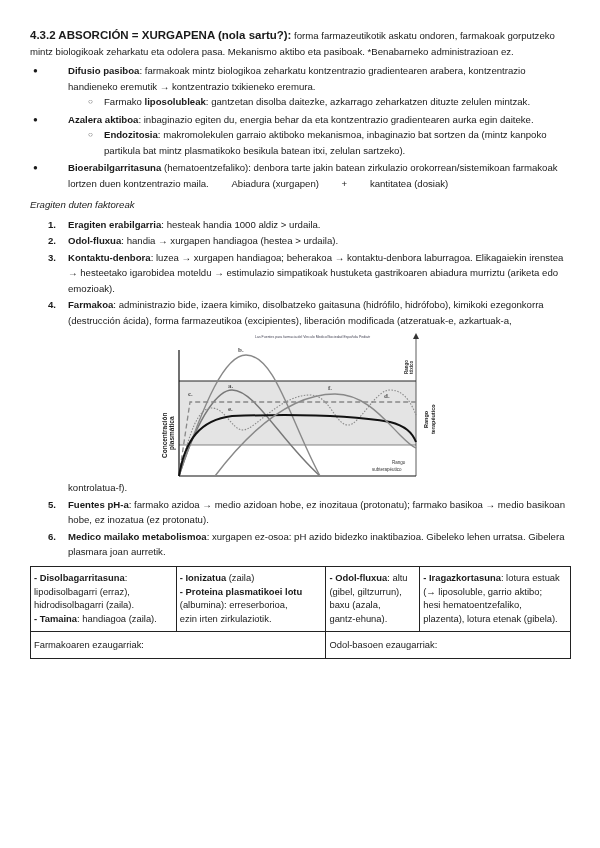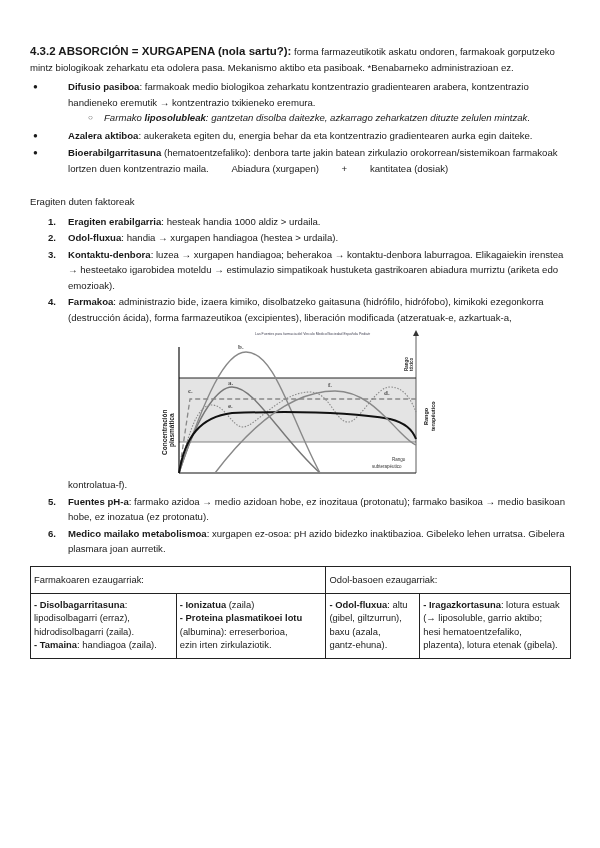--- a/index.html
+++ b/index.html
@@ -1,28 +1,28 @@
 <!DOCTYPE html>
 <html><head>
 <meta charset="utf-8">
 <style>
   html, body { margin: 0; padding: 0; background: #ffffff; }
   body { width: 600px; height: 848px; position: relative; overflow: hidden;
          font-family: "Liberation Sans", sans-serif; color: #1a1a1a; font-size: 9.6px; line-height: 15.5px; }
-  .page { position: absolute; left: 30px; top: 44px; width: 545px; }
+  .page { position: absolute; left: 30px; top: 28px; width: 545px; }
   .heading-line { margin: 0; }
   .h-title { font-weight: bold; font-size: 11.5px; }
   b { font-weight: bold; }
   ul.l1 { list-style: none; margin: 4px 0 0 0; padding: 0; }
   ul.l1 > li { position: relative; padding-left: 38px; margin-bottom: 2px; }
   ul.l1 > li::before { content: "\25CF"; position: absolute; left: 3px; top: 0; font-size: 8px; }
-  ul.l2 { list-style: none; margin: 0; padding: 0; font-style: italic; }
+  ul.l2 { list-style: none; margin: 0; padding: 0; }
   ul.l2 > li { position: relative; padding-left: 36px; }
   ul.l2 > li::before { content: "\25CB"; position: absolute; left: 20px; top: 0; font-size: 8px; color: #555; }
-  .sub-heading { margin: 18px 0 4px 0; }
+  .sub-heading { margin: 6px 0 4px 0; font-style: italic; }
   ol.factors { list-style: none; margin: 0; padding: 0; }
   ol.factors > li { position: relative; padding-left: 38px; margin-bottom: 1px; }
   ol.factors > li .num { position: absolute; left: 18px; top: 0; font-weight: bold; }
   .chart-wrap { position: relative; width: 300px; height: 150px; margin: 2px 0 0 92px; }
   .chart-wrap svg { display: block; }
   .spacer { display: inline-block; width: 20px; }
   table.props { position: absolute; left: 30px; top: 566px; width: 541px; border-collapse: collapse; font-size: 9.4px; line-height: 13.5px; }
   table.props td { border: 1px solid #222; vertical-align: top; padding: 4px 3px 6px 3px; }
   table.props td.hdr { padding: 6px 3px; }
 </style>
@@ -30,27 +30,30 @@
 <body>
 
 <div class="page">
 
   <p class="heading-line">
     <span class="h-title">4.3.2 ABSORCIÓN = XURGAPENA (nola sartu?):</span><span> forma farmazeutikotik askatu ondoren, farmakoak gorputzeko mintz biologikoak zeharkatu eta odolera pasa. Mekanismo aktibo eta pasiboak. *Benabarneko administrazioan ez.</span>
   </p>
 
   <ul class="l1">
     <li>
-      <b>Difusio pasiboa</b><span>: farmakoak medio biologikoa zeharkatu kontzentrazio gradientearen arabera, kontzentrazio handieneko eremutik → kontzentrazio txikieneko eremura.</span>
+      <b>Difusio pasiboa</b><span>: farmakoak mintz biologikoa zeharkatu kontzentrazio gradientearen arabera, kontzentrazio handieneko eremutik → kontzentrazio txikieneko eremura.</span>
       <ul class="l2">
         <li><span>Farmako </span><b>liposolubleak</b><span>: gantzetan disolba daitezke, azkarrago zeharkatzen dituzte zelulen mintzak.</span></li>
       </ul>
     </li>
     <li>
-      <b>Azalera aktiboa</b><span>: aukeraketa egiten du, energia behar da eta kontzentrazio gradientearen aurka egin daiteke.</span>
+      <b>Azalera aktiboa</b><span>: inbaginazio egiten du, energia behar da eta kontzentrazio gradientearen aurka egin daiteke.</span>
+      <ul class="l2">
+        <li><b>Endozitosia</b><span>: makromolekulen garraio aktiboko mekanismoa, inbaginazio bat sortzen da (mintz kanpoko partikula bat mintz plasmatikoko besikula batean itxi, zelulan sartzeko).</span></li>
+      </ul>
     </li>
     <li>
       <b>Bioerabilgarritasuna</b><span> (hematoentzefaliko): denbora tarte jakin batean zirkulazio orokorrean/sistemikoan farmakoak lortzen duen kontzentrazio maila.</span>
       <span class="spacer"></span><span>Abiadura (xurgapen)</span>
       <span class="spacer"></span><span>+</span>
       <span class="spacer"></span><span>kantitatea (dosiak)</span>
     </li>
   </ul>
 
   <p class="sub-heading">Eragiten duten faktoreak</p>
@@ -117,24 +120,20 @@
 
 <table class="props">
   <colgroup>
       <col style="width:146px">
       <col style="width:150px">
       <col style="width:94px">
       <col style="width:151px">
     </colgroup>
   <tbody>
       <tr>
-    <td class="hdr" colspan="2"><b style="font-weight:normal">Farmakoaren ezaugarriak:</b></td>
-    <td class="hdr" colspan="2"><b style="font-weight:normal">Odol-basoen ezaugarriak:</b></td>
-  </tr>
-  <tr>
     <td>
       <div><b>- Disolbagarritasuna</b><span>:</span></div>
       <div><span>lipodisolbagarri (erraz),</span></div>
       <div><span>hidrodisolbagarri (zaila).</span></div>
       <div><b>- Tamaina</b><span>: handiagoa (zaila).</span></div>
     </td>
     <td>
       <div><b>- Ionizatua</b><span> (zaila)</span></div>
       <div><b>- Proteina plasmatikoei lotu</b></div>
       <div><span>(albumina): erreserborioa,</span></div>
@@ -146,14 +145,18 @@
       <div><span>baxu (azala,</span></div>
       <div><span>gantz-ehuna).</span></div>
     </td>
     <td>
       <div><b>- Iragazkortasuna</b><span>: lotura estuak</span></div>
       <div><span>(→ liposoluble, garrio aktibo;</span></div>
       <div><span>hesi hematoentzefaliko,</span></div>
       <div><span>plazenta), lotura etenak (gibela).</span></div>
     </td>
   </tr>
+  <tr>
+    <td class="hdr" colspan="2"><b style="font-weight:normal">Farmakoaren ezaugarriak:</b></td>
+    <td class="hdr" colspan="2"><b style="font-weight:normal">Odol-basoen ezaugarriak:</b></td>
+  </tr>
 </tbody>
   </table>
 
 </body></html>

